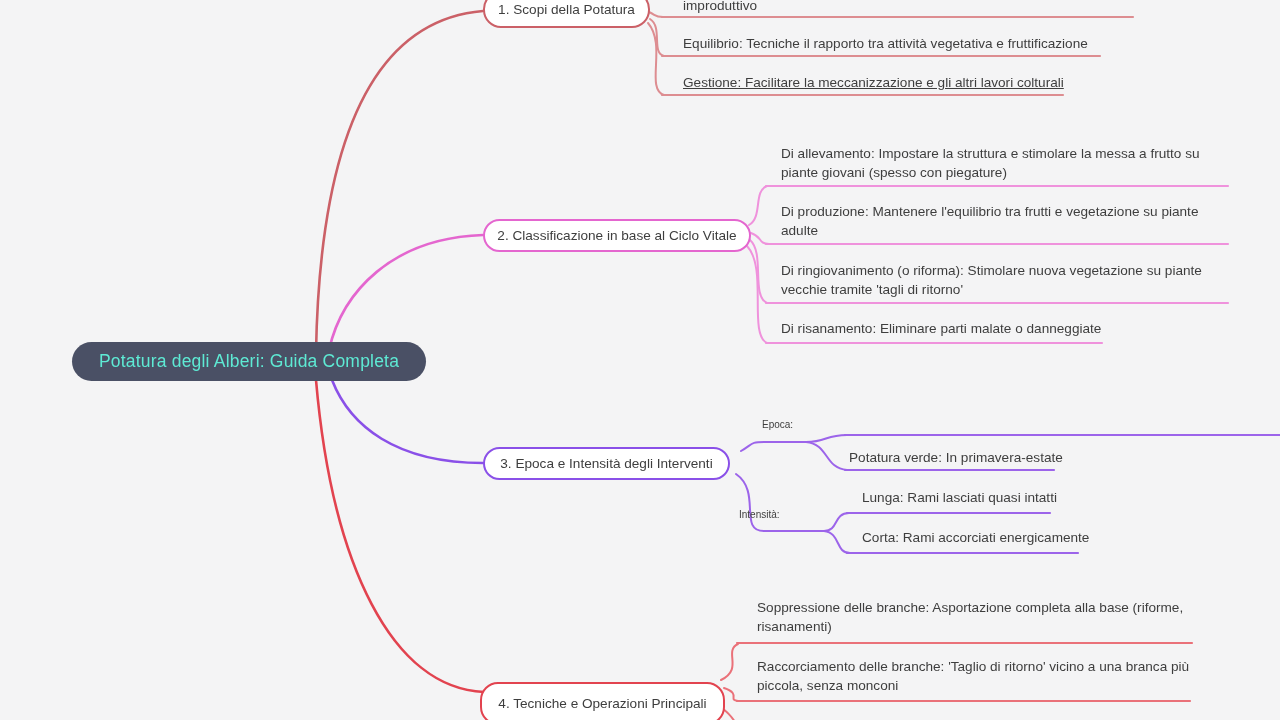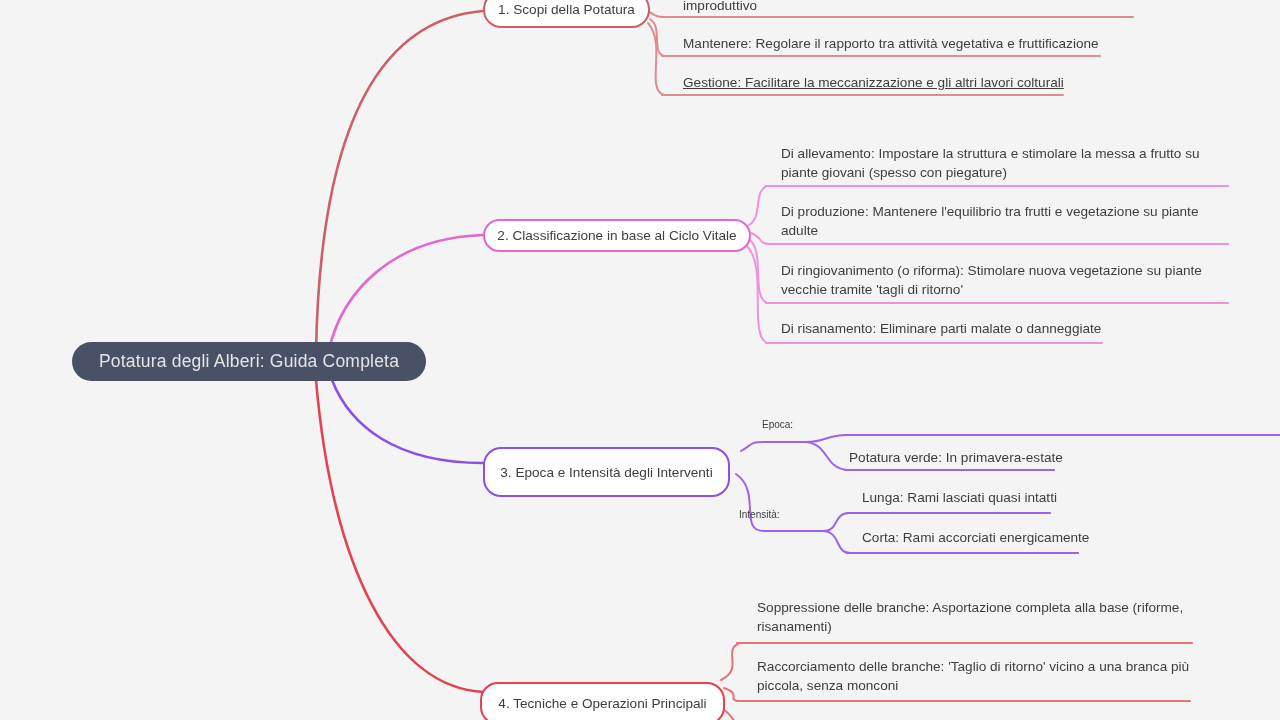--- a/index.html
+++ b/index.html
@@ -71,40 +71,40 @@
     <path class="underline" d="M 847 553 H 1078" stroke="#9c64ea"></path>
 
     <path class="sub-wire" d="M 721 680 C 744 669 723 651 738 644" stroke="#ea7179"></path>
     <path class="sub-wire" d="M 724 688 C 742 694 727 700 738 701" stroke="#ea7179"></path>
     <path class="sub-wire" d="M 715 702 C 727 712 732 716 736 724" stroke="#ea7179"></path>
     <path class="sub-wire" d="M 707 705 C 713 712 715 717 716 724" stroke="#ea7179"></path>
     <path class="underline" d="M 737 643 H 1192" stroke="#ea7179"></path>
     <path class="underline" d="M 737 701 H 1190" stroke="#ea7179"></path>
   </svg>
 
-  <div class="root-node" style="left: 72px; top: 342px; width: 354px; height: 39px; background-color: rgb(74, 80, 101); color: #e5e5e5; justify-content: center;">
+  <div class="root-node" style="left: 72px; top: 342px; width: 354px; height: 39px; background-color: rgb(74, 80, 101); color: #5eead4; justify-content: center;">
     <span>Potatura degli Alberi: Guida Completa</span>
   </div>
 
   <div class="node" style="left: 483px; top: -9px; width: 167px; height: 37px; border-color: rgb(203, 96, 103);">
     <span>1. Scopi della Potatura</span>
   </div>
   <div class="leaf nowrap" style="left:683px;top:-3px;">improduttivo</div>
-  <div class="leaf nowrap" style="left:683px;top:35px;">Mantenere: Regolare il rapporto tra attività vegetativa e fruttificazione</div>
+  <div class="leaf nowrap" style="left:683px;top:35px;">Equilibrio: Tecniche il rapporto tra attività vegetativa e fruttificazione</div>
   <div class="leaf nowrap" style="left:683px;top:74px;text-decoration:underline;">Gestione: Facilitare la meccanizzazione e gli altri lavori colturali</div>
 
   <div class="node" style="left: 483px; top: 219px; width: 268px; height: 33px; border-color: rgb(228, 102, 207);">
     <span>2. Classificazione in base al Ciclo Vitale</span>
   </div>
   <div class="leaf" style="left:781px;top:145px;width:452px;">Di allevamento: Impostare la struttura e stimolare la messa a frutto su piante giovani (spesso con piegature)</div>
   <div class="leaf" style="left:781px;top:203px;width:452px;">Di produzione: Mantenere l'equilibrio tra frutti e vegetazione su piante adulte</div>
   <div class="leaf" style="left:781px;top:262px;width:452px;">Di ringiovanimento (o riforma): Stimolare nuova vegetazione su piante vecchie tramite 'tagli di ritorno'</div>
   <div class="leaf nowrap" style="left:781px;top:320px;">Di risanamento: Eliminare parti malate o danneggiate</div>
 
-  <div class="node" style="left: 483px; top: 447px; width: 247px; height: 50px; border-color: rgb(138, 80, 232); align-items: center;">
+  <div class="node" style="left: 483px; top: 447px; width: 247px; height: 33px; border-color: rgb(138, 80, 232); align-items: center;">
     <span>3. Epoca e Intensità degli Interventi</span>
   </div>
   <div class="grp-label" style="left:762px;top:419px;">Epoca:</div>
   <div class="leaf nowrap" style="left:849px;top:449px;">Potatura verde: In primavera-estate</div>
   <div class="grp-label" style="left:739px;top:509px;">Intensità:</div>
   <div class="leaf nowrap" style="left:862px;top:489px;">Lunga: Rami lasciati quasi intatti</div>
   <div class="leaf nowrap" style="left:862px;top:529px;">Corta: Rami accorciati energicamente</div>
 
   <div class="node" style="left: 480px; top: 670px; width: 245px; height: 43px; border-color: rgb(226, 67, 79); margin-top: 12px;">
     <span>4. Tecniche e Operazioni Principali</span>

